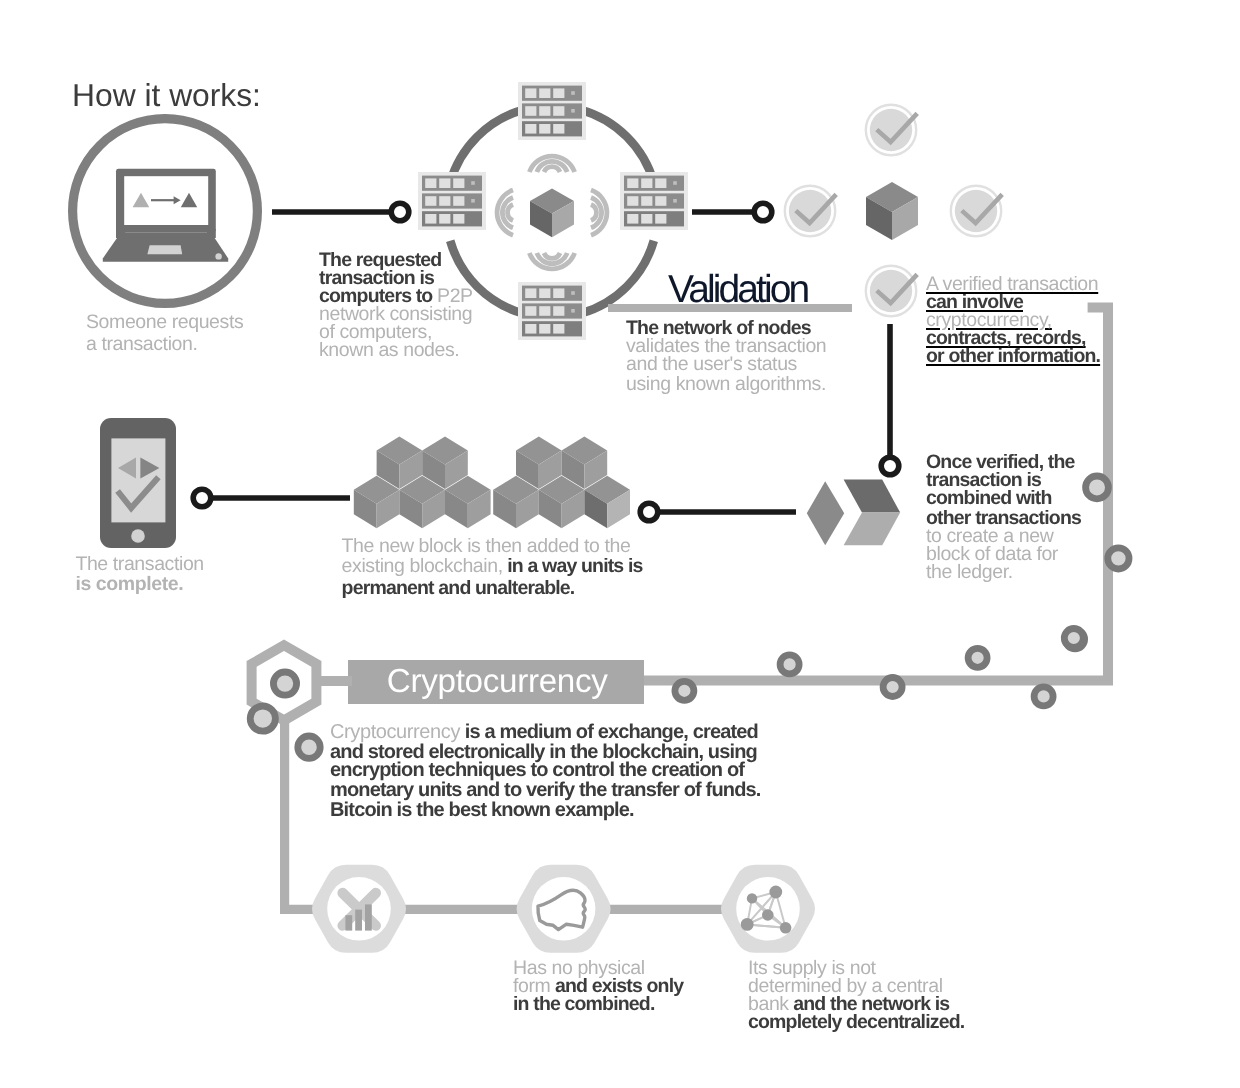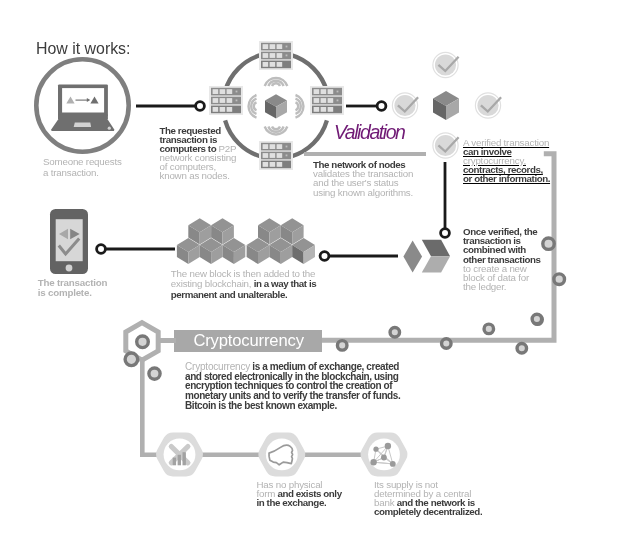--- a/index.html
+++ b/index.html
@@ -158,21 +158,21 @@
   <div><span class="lt">network consisting</span></div>
   <div><span class="lt">of computers,</span></div>
   <div><span class="lt">known as nodes.</span></div>
 </div>
 
 <svg class="abs" style="left:345px;top:98px;" width="46" height="18">
   <line x1="1" y1="8" x2="32" y2="8" stroke="#1a1a1a" stroke-width="2.8"></line>
   <circle cx="36.5" cy="8" r="4.4" fill="#ffffff" stroke="#1a1a1a" stroke-width="2.8"></circle>
 </svg>
 
-<div class="tx" style="left:334px;top:121px;font-size:19.5px;color:#701a75;letter-spacing:-1.45px;font-style:italic;">Validation</div>
+<div class="tx" style="left:334px;top:134px;font-size:19.5px;color:#0f172a;letter-spacing:-1.45px;">Validation</div>
 <div class="abs" style="left:304px;top:152px;width:122px;height:4px;background:#b0b0b0;"></div>
 <div class="abs" style="left:313px;top:160px;font-size:9.75px;line-height:9.2px;">
   <div><span class="dk">The network of nodes</span></div>
   <div><span class="lt">validates the transaction</span></div>
   <div><span class="lt">and the user's status</span></div>
   <div><span class="lt">using known algorithms.</span></div>
 </div>
 
 <svg class="abs" style="left:380px;top:40px;" width="130" height="130" viewBox="0 0 130 130">
   <g>
@@ -226,21 +226,21 @@
 </div>
 
 <svg class="abs" style="left:48px;top:205px;" width="44" height="72" viewBox="0 0 44 72">
   <rect x="2" y="4" width="38" height="65" rx="5.5" fill="#636363"></rect>
   <rect x="7.7" y="14.2" width="27" height="42" fill="#d7d7d7"></rect>
   <circle cx="21" cy="63" r="3.4" fill="#d1d1d1"></circle>
   <path d="M11 29 L20 23.8 L20 34.3 Z" fill="#a8a8a8"></path>
   <path d="M31.7 29 L22.2 23.8 L22.2 34.3 Z" fill="#858585"></path>
   <path d="M10.8 40.5 L17.6 49 L31.2 33.6" fill="none" stroke="#8c8c8c" stroke-width="3"></path>
 </svg>
-<div class="tx lt" style="left:37.7px;top:276.5px;font-size:9.75px;font-weight:bold;">The transaction</div>
+<div class="tx lt" style="left:37.7px;top:276.5px;font-size:9.75px;">The transaction</div>
 <div class="tx lt" style="left:37.7px;top:286.8px;font-size:9.75px;font-weight:bold;">is complete.</div>
 
 <svg class="abs" style="left:95px;top:240px;" width="85" height="18">
   <circle cx="6" cy="9" r="4.4" fill="#ffffff" stroke="#1a1a1a" stroke-width="2.8"></circle>
   <line x1="10" y1="9" x2="80" y2="9" stroke="#1a1a1a" stroke-width="2.8"></line>
 </svg>
 
 <svg class="abs" style="left:174px;top:214px;" width="140" height="56" viewBox="0 0 140 56">
   <g>
       <g>
@@ -298,21 +298,21 @@
   </g>
 </svg>
 
 <svg class="abs" style="left:316px;top:247px;" width="85" height="18">
   <circle cx="8.5" cy="9" r="4.4" fill="#ffffff" stroke="#1a1a1a" stroke-width="2.8"></circle>
   <line x1="12.5" y1="9" x2="82" y2="9" stroke="#1a1a1a" stroke-width="2.8"></line>
 </svg>
 
 <div class="abs" style="left:170.8px;top:269px;font-size:9.75px;line-height:10.3px;">
   <div><span class="lt">The new block is then added to the</span></div>
-  <div><span class="lt">existing blockchain,</span><span class="dk"> in a way that is</span></div>
+  <div><span class="lt">existing blockchain,</span><span class="dk"> in a way units is</span></div>
   <div><span class="dk">permanent and unalterable.</span></div>
 </div>
 
 <svg class="abs" style="left:402px;top:236px;" width="52" height="40" viewBox="0 0 52 40">
   <path d="M10.6 4.6 L20.1 20.6 L10.6 36.6 L1.4 20.6 Z" fill="#8a8a8a"></path>
   <g>
     <path d="M19.8 3.7 L39.1 3.7 L48.1 20.3 L29 20.3 Z" fill="#6b6b6b"></path>
     <path d="M29 20.3 L48.1 20.3 L39.1 36.6 L19.8 36.6 Z" fill="#adadad"></path>
   </g>
 </svg>
@@ -347,21 +347,21 @@
     <circle cx="34.5" cy="73.6" r="5.6"></circle>
     <circle cx="222.2" cy="45.4" r="4.75"></circle>
     <circle cx="274.8" cy="32.2" r="4.75"></circle>
     <circle cx="326.3" cy="43.5" r="4.75"></circle>
     <circle cx="368.8" cy="28.9" r="4.75"></circle>
     <circle cx="401.8" cy="48.2" r="4.75"></circle>
     <circle cx="416.9" cy="19" r="4.75"></circle>
   </g>
 </svg>
 
-<div class="abs" style="left:185px;top:362px;font-size:10.0px;line-height:9.7px;">
+<div class="abs" style="left:165px;top:362px;font-size:10.0px;line-height:9.7px;">
   <div><span class="lt">Cryptocurrency</span><span class="dk"> is a medium of exchange, created</span></div>
   <div><span class="dk">and stored electronically in the blockchain, using</span></div>
   <div><span class="dk">encryption techniques to control the creation of</span></div>
   <div><span class="dk">monetary units and to verify the transfer of funds.</span></div>
   <div><span class="dk">Bitcoin is the best known example.</span></div>
 </div>
 
 <svg class="abs" style="left:135px;top:335px;" width="290" height="130" viewBox="0 0 290 130">
   <path d="M7.3 25 L7.3 119.7 L22 119.7" fill="none" stroke="#b0b0b0" stroke-width="4.6"></path>
   <line x1="67" y1="119.7" x2="124" y2="119.7" stroke="#b0b0b0" stroke-width="4.6"></line>
@@ -407,21 +407,21 @@
       <circle cx="223.6" cy="34.2" r="3.2"></circle>
       <circle cx="242.8" cy="35.9" r="2.9"></circle>
     </g>
   </g>
 </svg>
 
 
 <div class="abs" style="left:256.5px;top:481px;font-size:9.75px;line-height:8.85px;">
   <div><span class="lt">Has no physical</span></div>
   <div><span class="lt">form</span><span class="dk"> and exists only</span></div>
-  <div><span class="dk">in the exchange.</span></div>
+  <div><span class="dk">in the combined.</span></div>
 </div>
 
 <div class="abs" style="left:374px;top:481px;font-size:9.75px;line-height:8.85px;">
   <div><span class="lt">Its supply is not</span></div>
   <div><span class="lt">determined by a central</span></div>
   <div><span class="lt">bank</span><span class="dk"> and the network is</span></div>
   <div><span class="dk">completely decentralized.</span></div>
 </div>
 
 </div>

